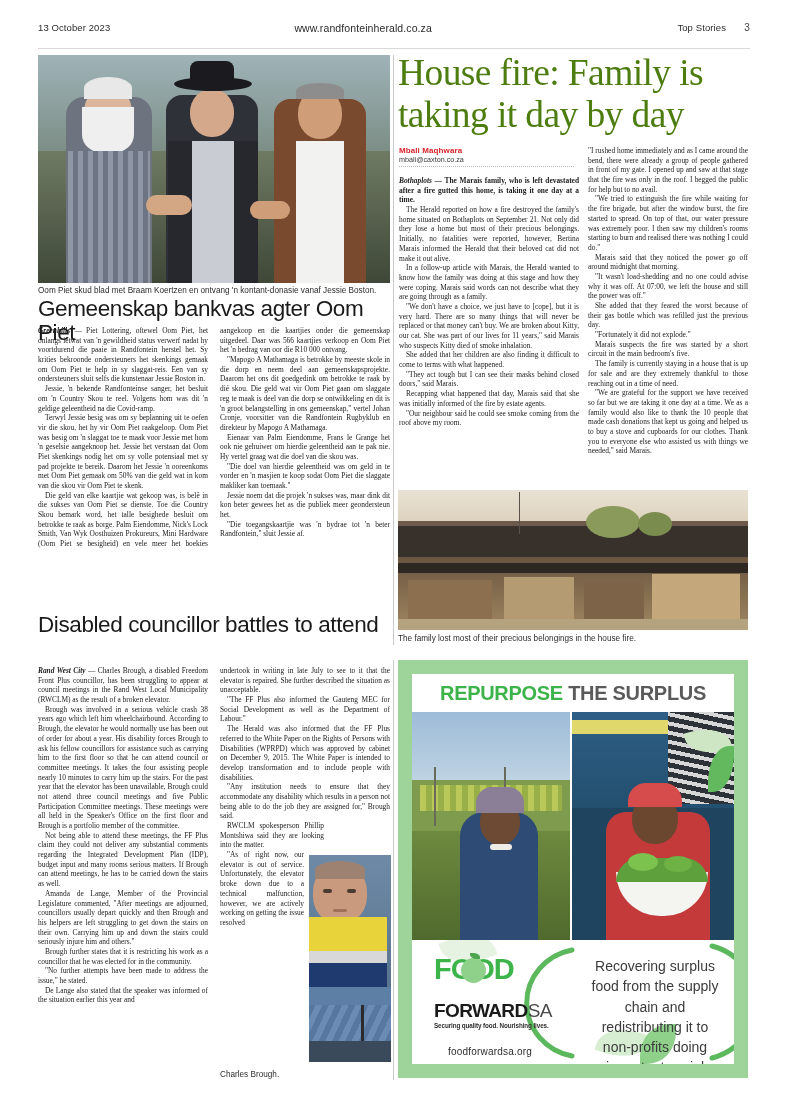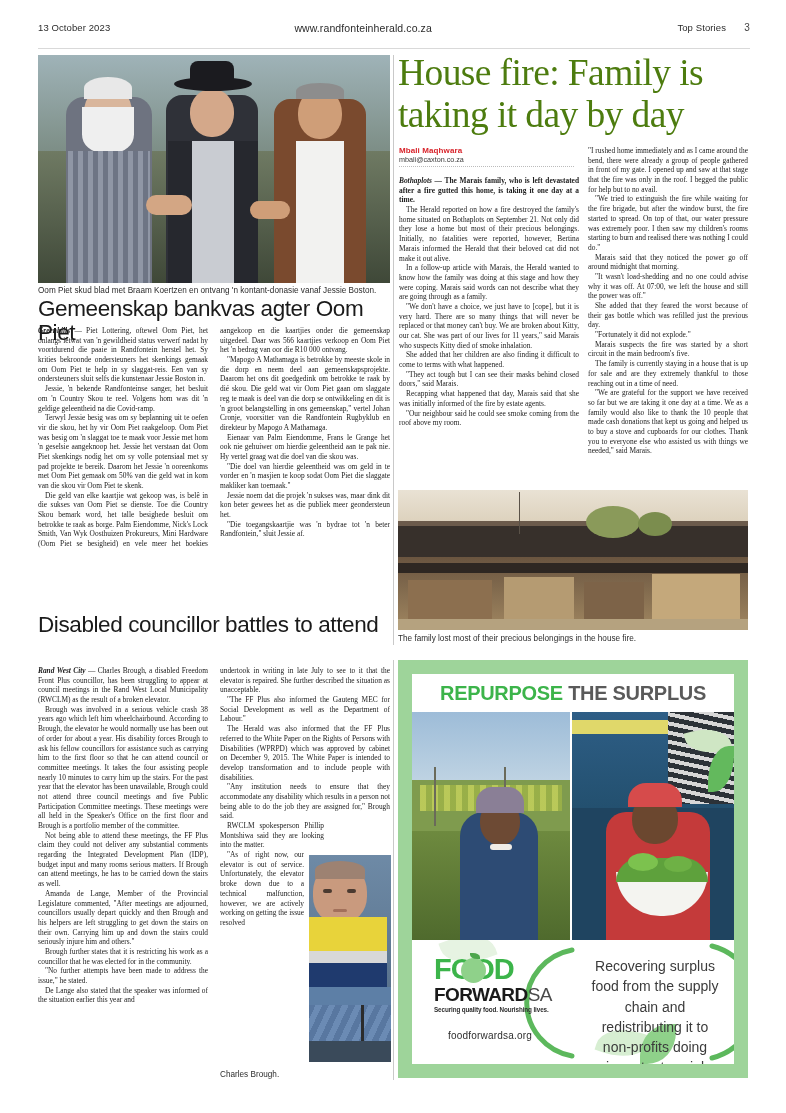--- a/index.html
+++ b/index.html
@@ -389,21 +389,21 @@
         <path d="M 300 6 A 60 58 0 0 1 300 118" fill="none" stroke="#5cb85c" stroke-width="5" stroke-linecap="round"></path>
       </svg>
 
       <div style="position:absolute;left:22px;top:16px;width:140px;">
         <div style="position:relative;">
           <span class="logo-food">FOOD</span>
           
           <span style="position:absolute;left:27px;top:2px;width:25px;height:25px;background:#8fd18a;border-radius:50%;"></span>
           <span style="position:absolute;left:36px;top:-3px;width:10px;height:6px;background:#4da64d;border-radius:0 70% 0 70%;"></span>
         </div>
-        <div class="logo-forward" style="margin-top:1px;">
+        <div class="logo-forward" style="margin-top:17px;">
           <span>FORWARD</span><span class="sa">SA</span>
         </div>
         <div class="logo-tag" style="margin-top:2px;">Securing quality food. Nourishing lives.</div>
         <div class="logo-url" style="margin-top:17px;margin-left:14px;">foodforwardsa.org</div>
       </div>
 
       <div class="ad-body" style="position:absolute;left:176px;top:16px;width:134px;">Recovering surplus food from the supply chain and redistributing it to non-profits doing important social work, since 2009.</div>
     </div>
   </div>
 

